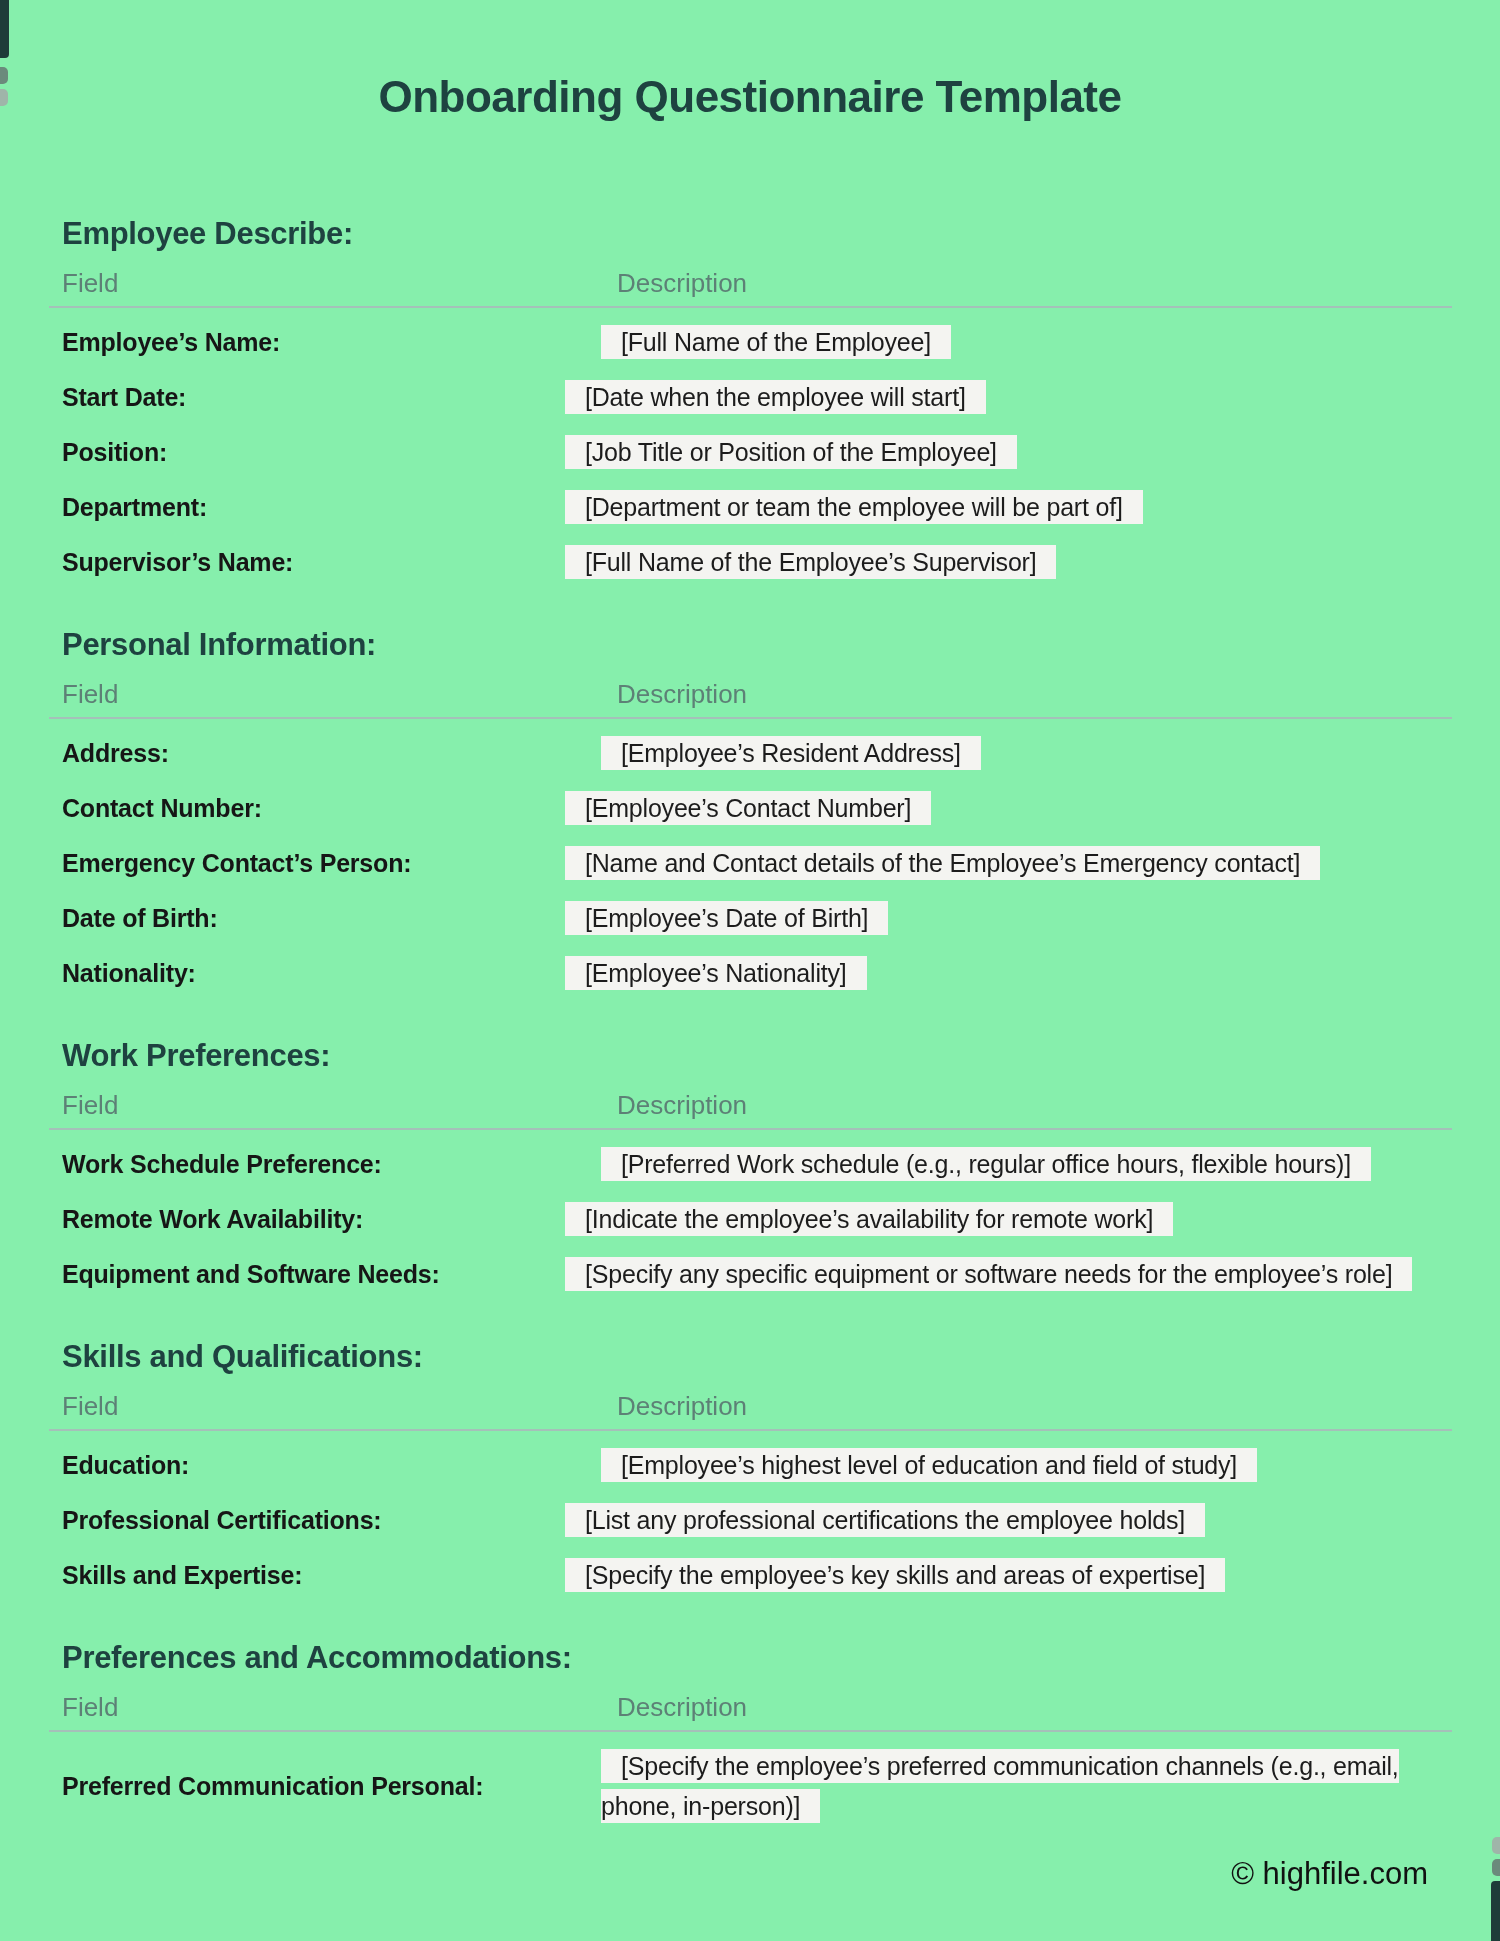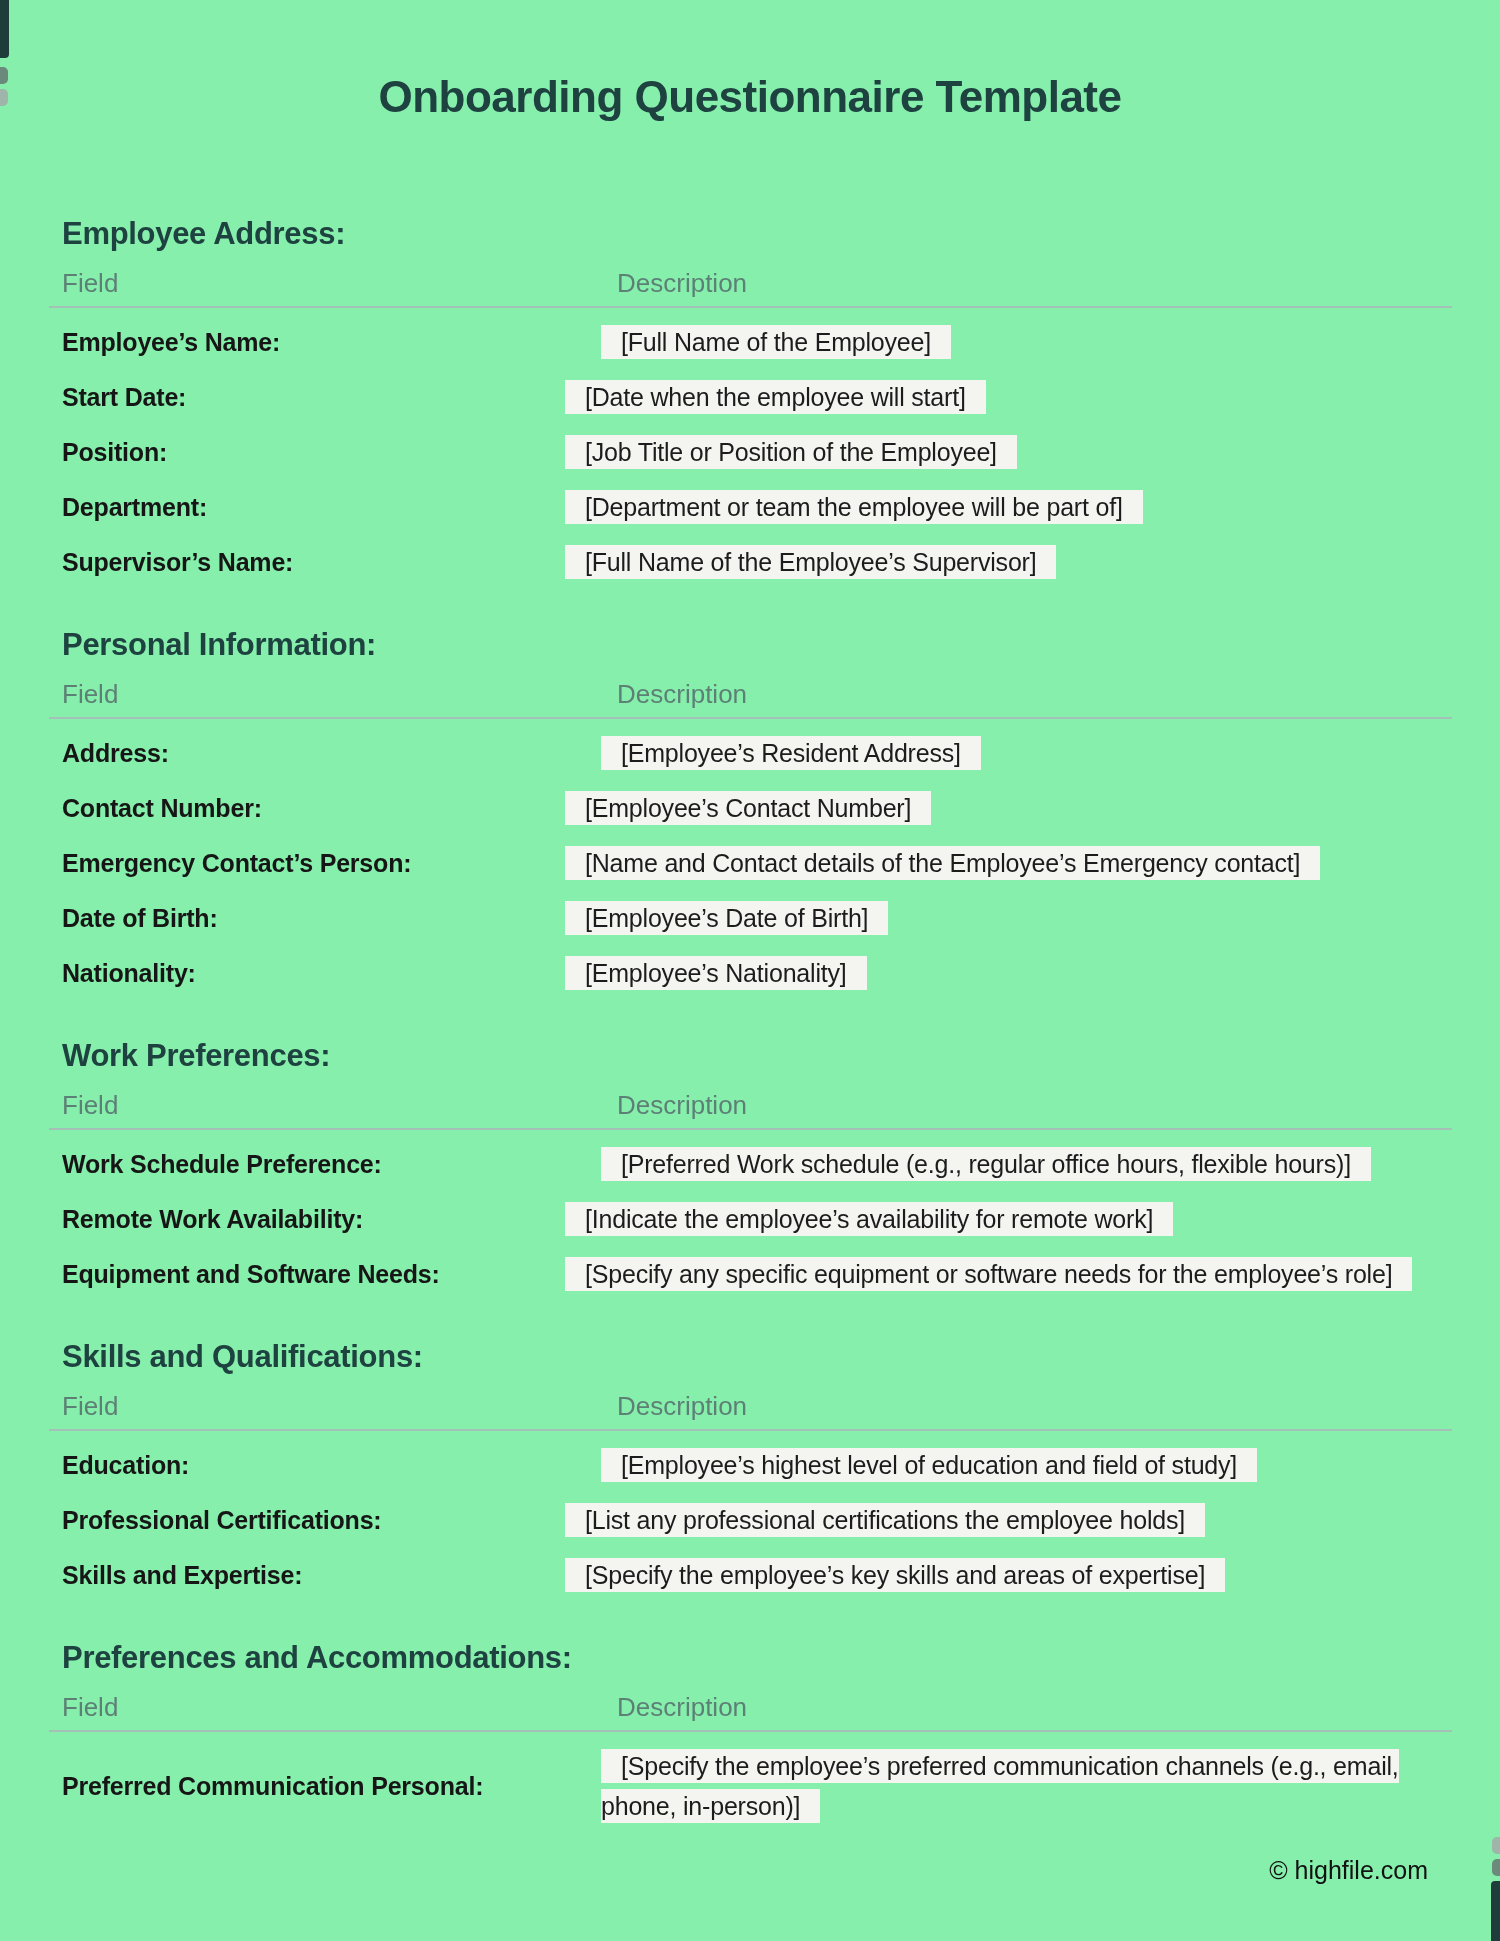--- a/index.html
+++ b/index.html
@@ -81,42 +81,42 @@
     line-height: 40px;
     color: #1c1c1c;
     letter-spacing: -0.2px;
   }
   .hl { background: #f4f4f1; padding: 3px 20px; }
 
   .footer {
     position: absolute;
     top: 1856px;
     right: 72px;
-    font-size: 25px;
+    font-size: 31px;
     color: #111111;
   }
 </style>
 </head>
 <body>
 
 <div class="page">
 
   <div class="deco deco-bar-top"></div>
   <div class="deco deco-sq-med-t"></div>
   <div class="deco deco-sq-light-t"></div>
   <div class="deco deco-sq-light-b"></div>
   <div class="deco deco-sq-med-b"></div>
   <div class="deco deco-bar-bot"></div>
 
   <div class="doc-title">Onboarding Questionnaire Template</div>
 
   <div class="content">
 
     <div class="section first">
-      <h2 class="section-heading">Employee Address:</h2>
+      <h2 class="section-heading">Employee Describe:</h2>
       <div class="cols-header">
         <div class="col-field">Field</div>
         <div class="col-desc">Description</div>
       </div>
       <div class="rule"></div>
       <div class="row first-row">
         <div class="field-label">Employee’s Name:</div>
         <div class="desc"><span class="hl">[Full Name of the Employee]</span></div>
       </div>
       <div class="row">

